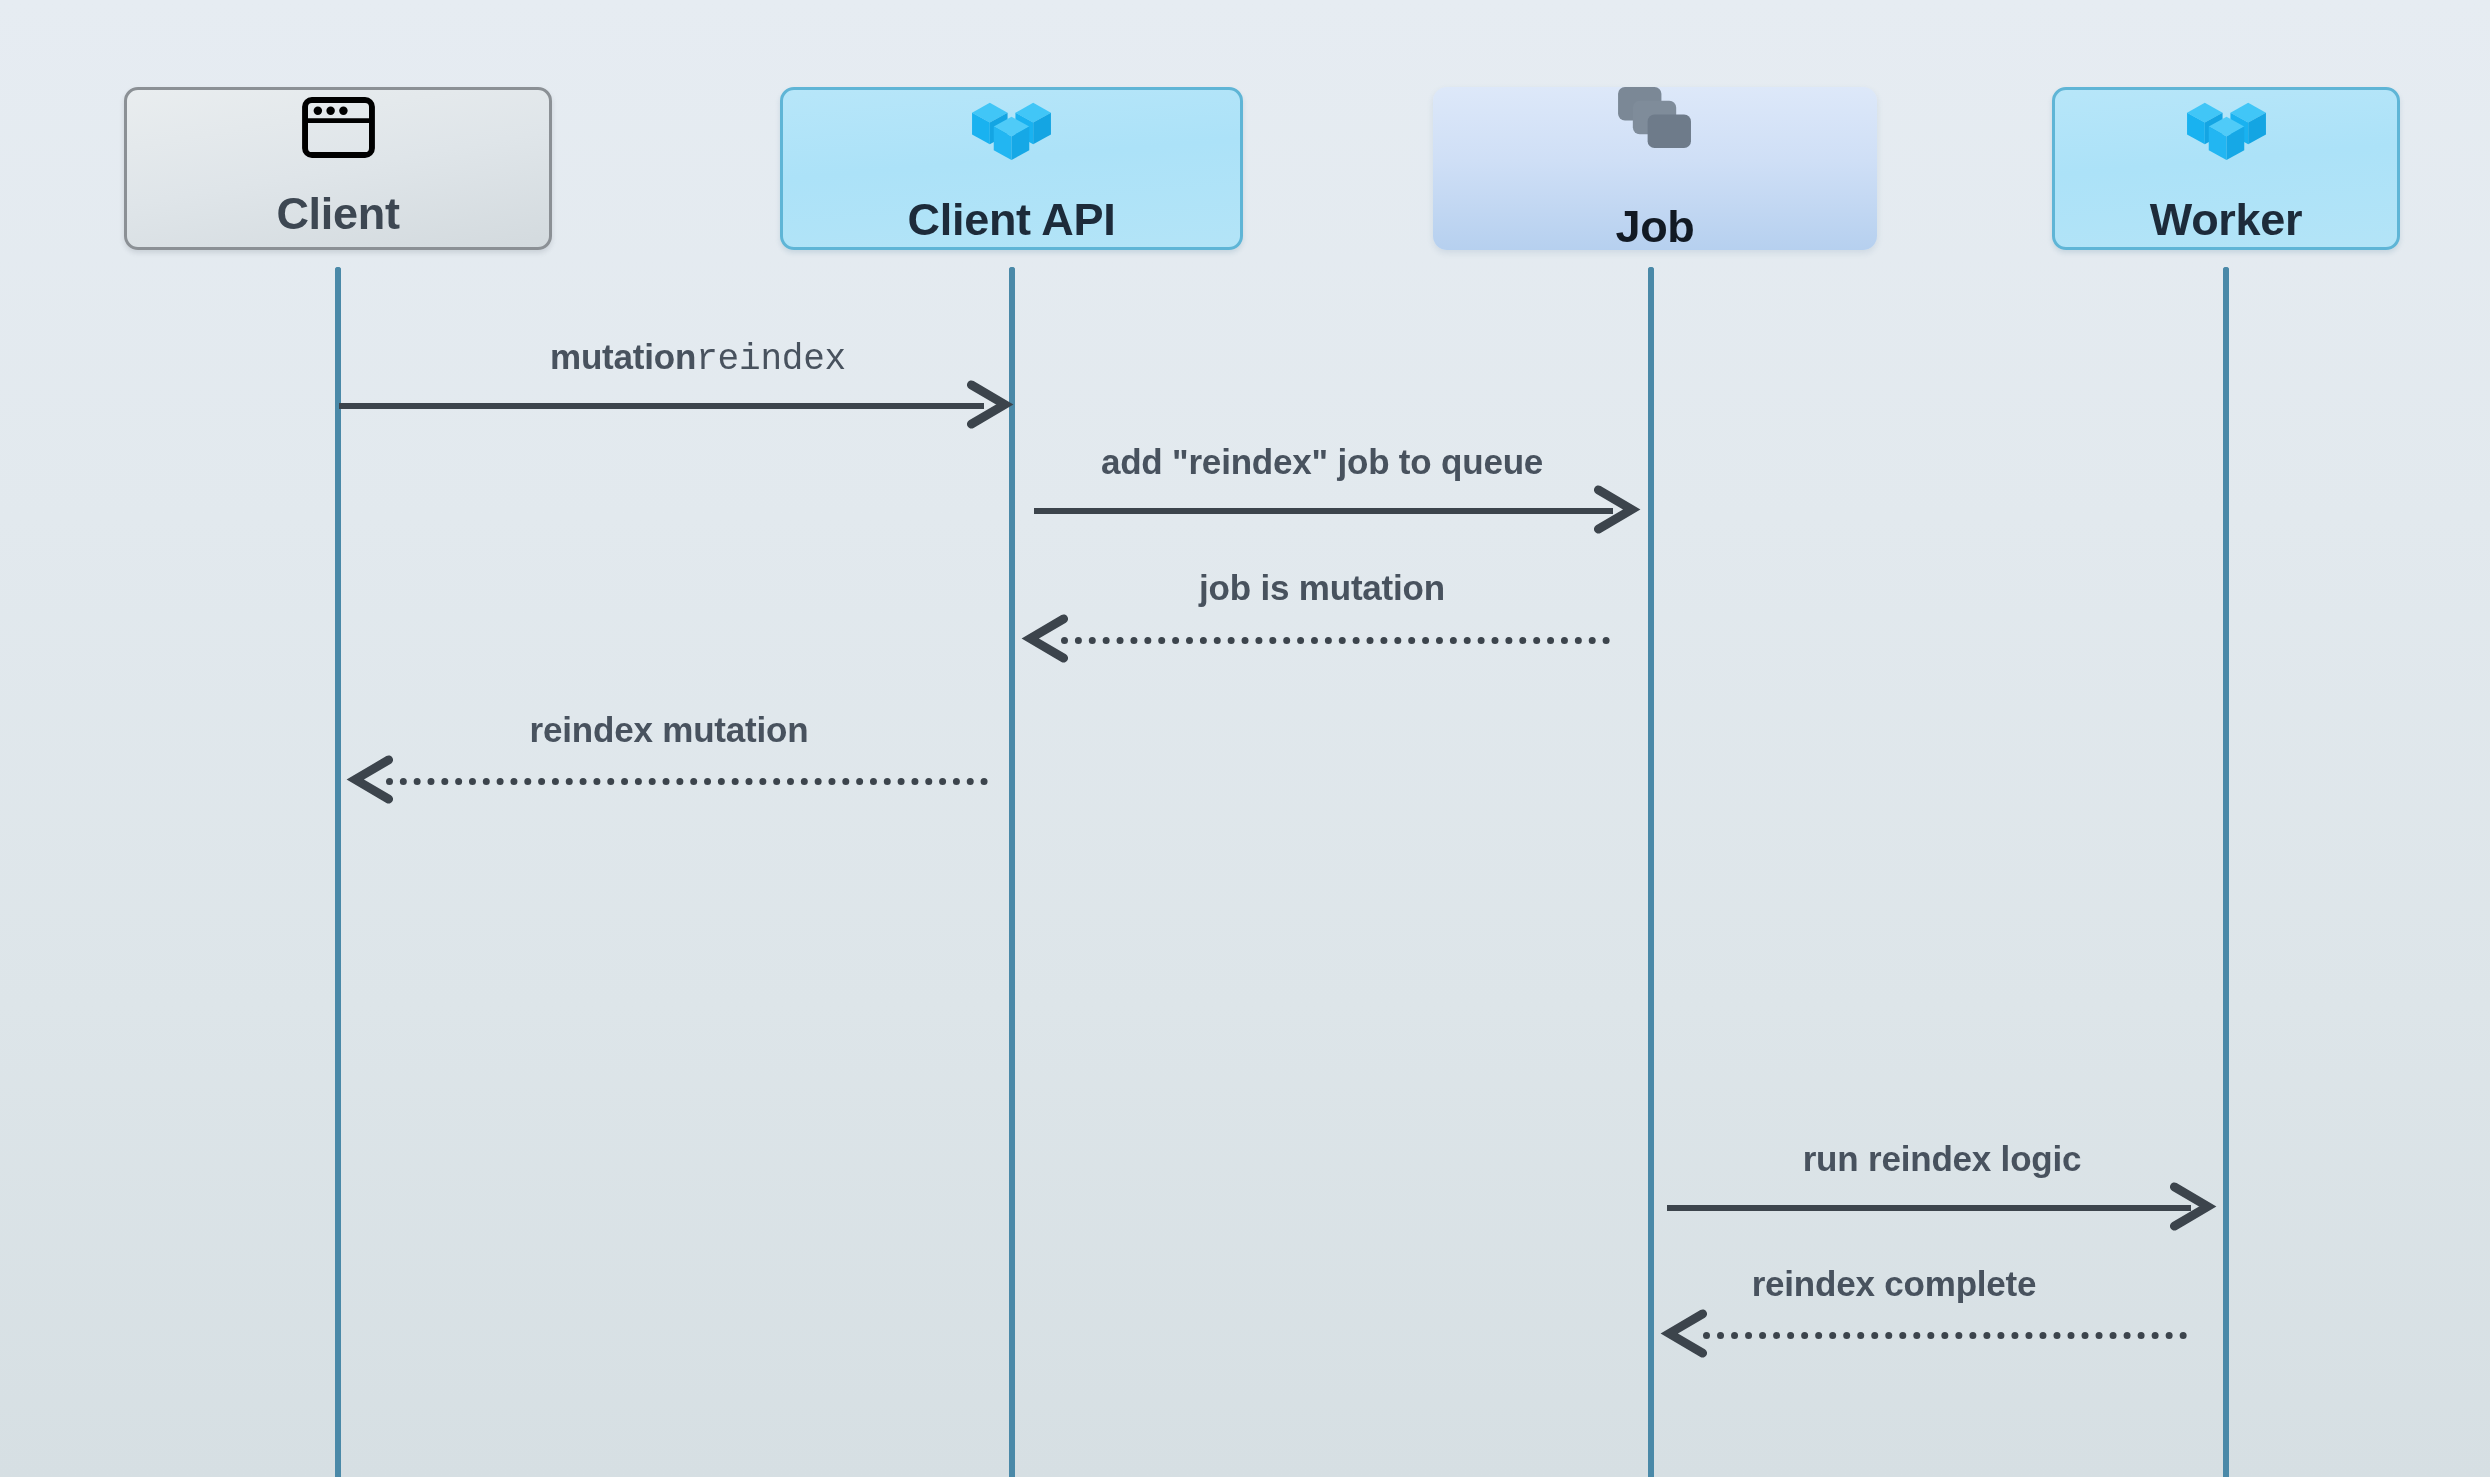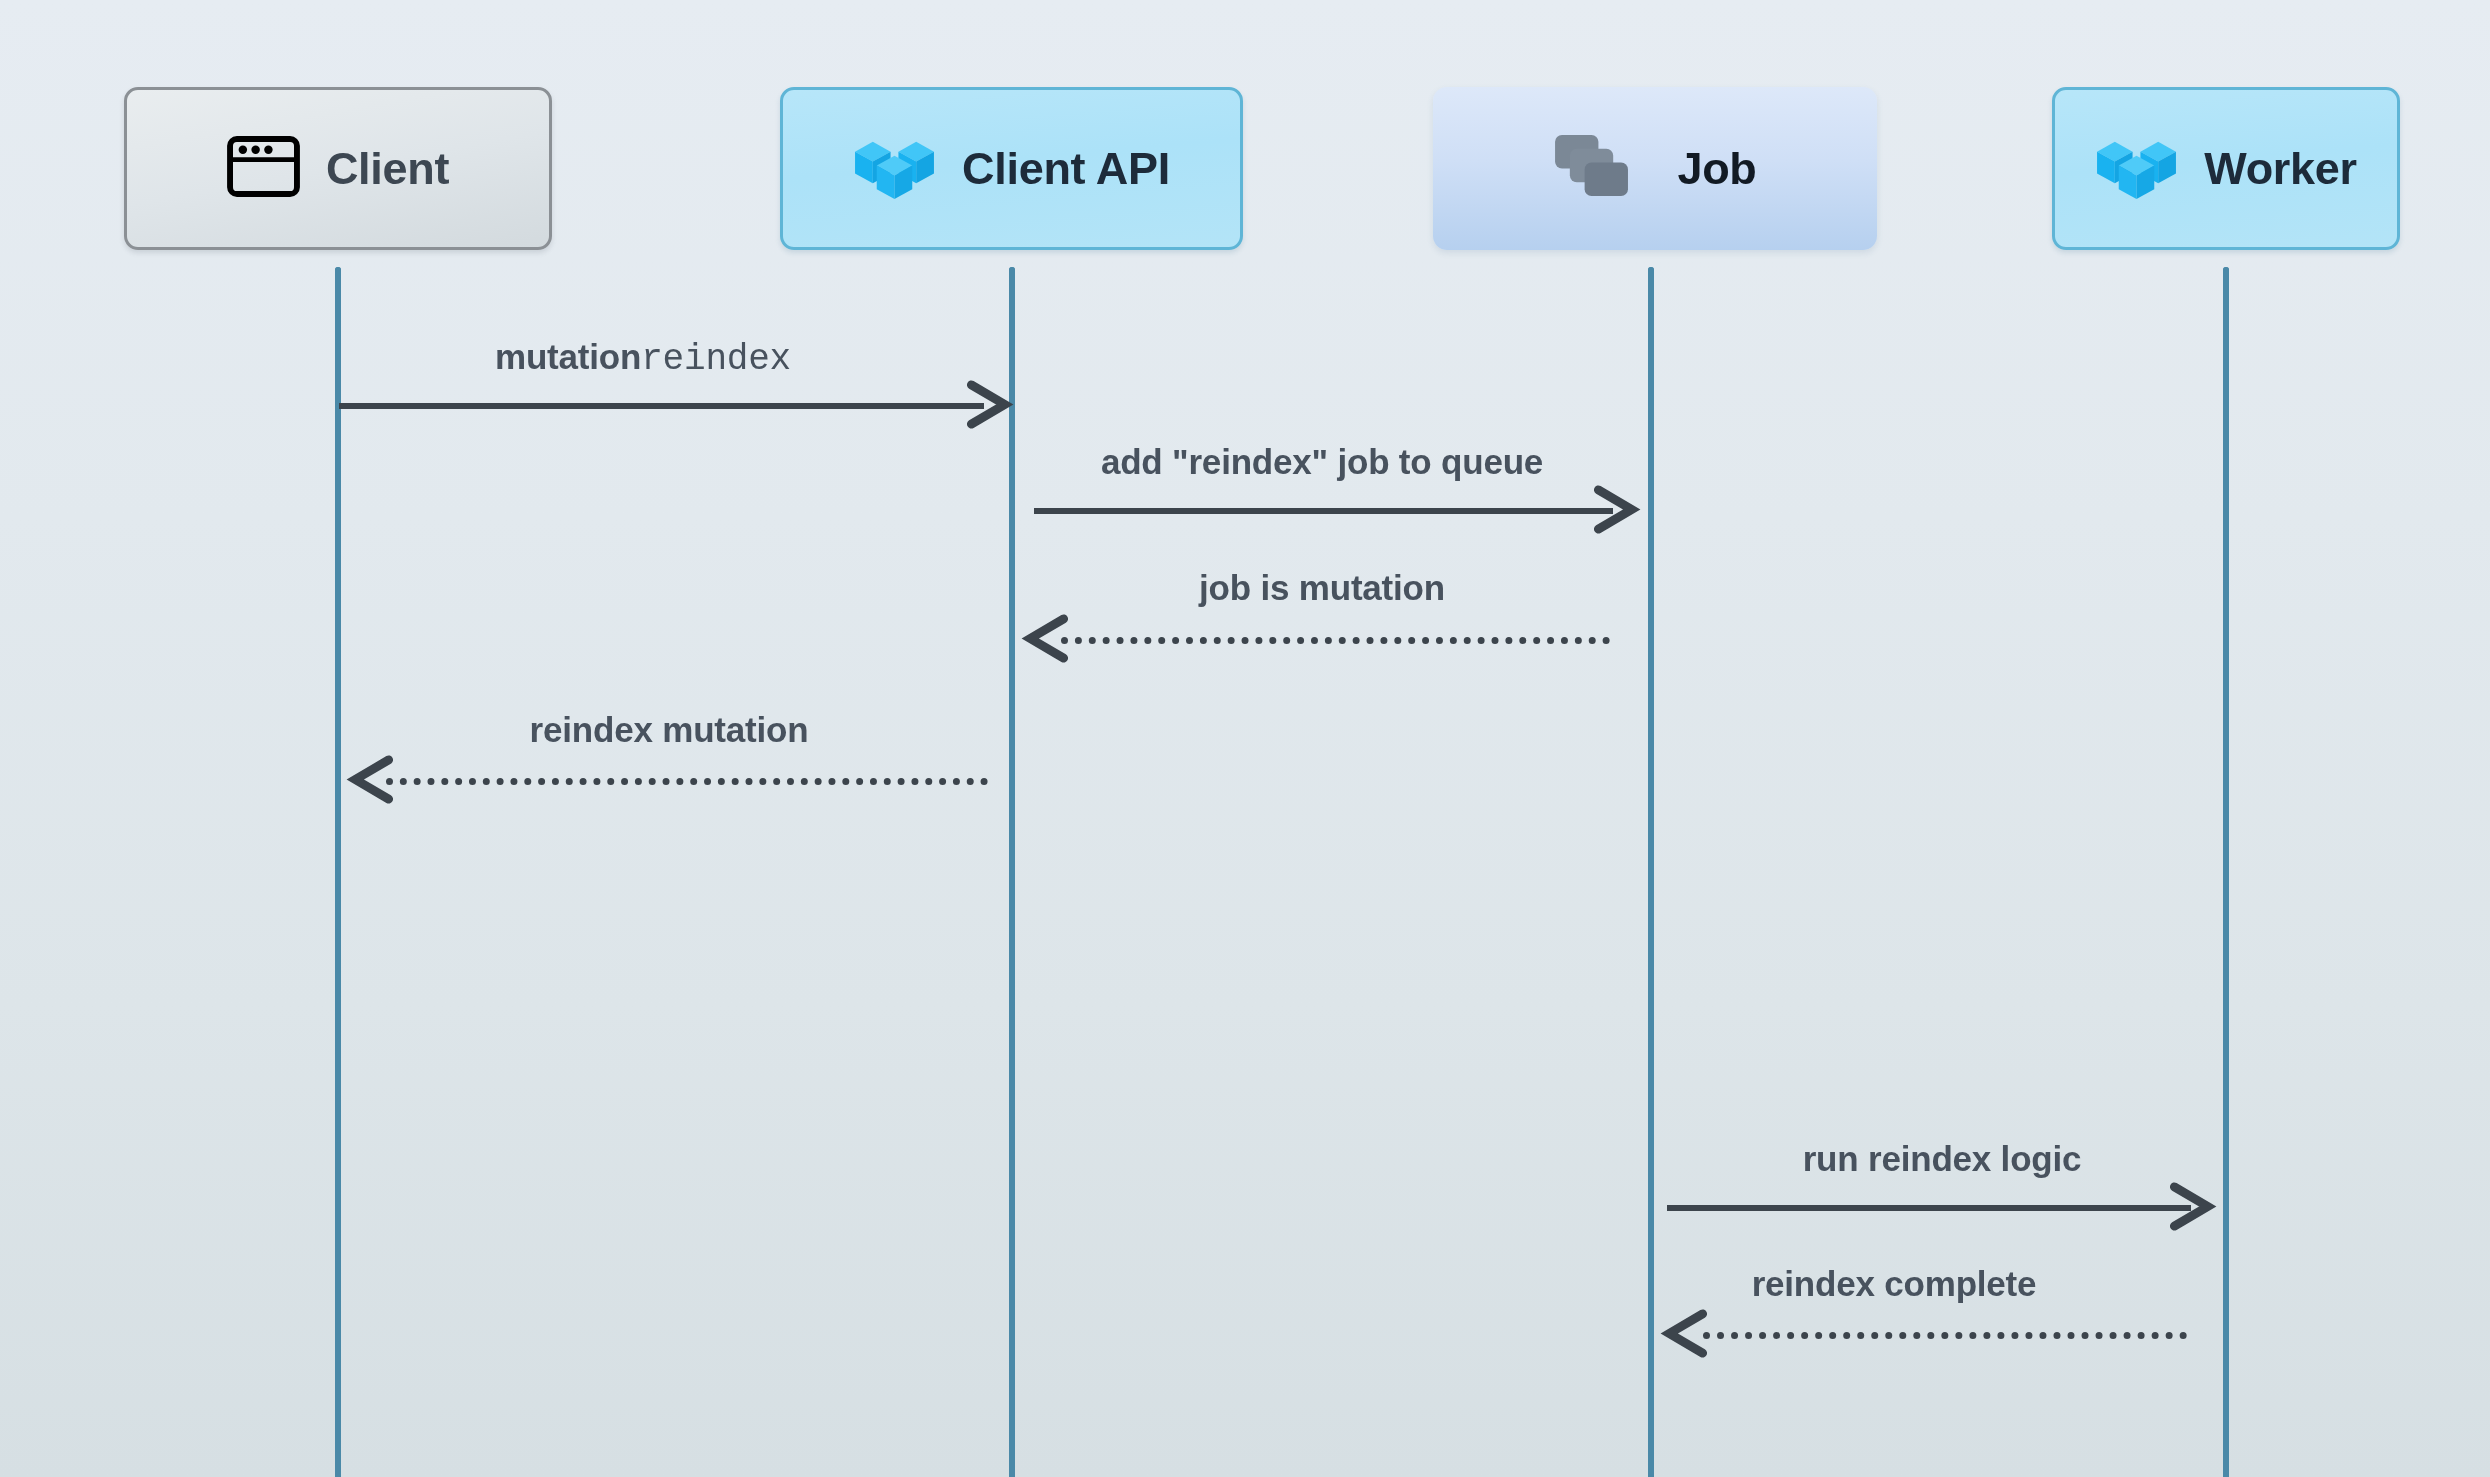--- a/index.html
+++ b/index.html
@@ -20,20 +20,21 @@
   .participant {
     position: absolute;
     box-sizing: border-box;
     display: flex;
     align-items: center;
     justify-content: center;
     gap: 26px;
     border-radius: 14px;
     top: 87px;
     height: 163px;
+    flex-direction: column;
   }
   .participant .p-label {
     font-size: 45px;
     font-weight: bold;
     letter-spacing: -0.3px;
     white-space: nowrap;
   }
   .p-client {
     left: 124px;
     width: 428px;
@@ -189,21 +190,21 @@
     </span>
     <span class="p-label">Worker</span>
   </div>
 
   <div class="lifeline" style="left:335px;"></div>
   <div class="lifeline" style="left:1009px;"></div>
   <div class="lifeline" style="left:1648px;"></div>
   <div class="lifeline" style="left:2223px;"></div>
 
   <div class="msg">
-    <div class="msg-label" style="left:643px; top:337px;">
+    <div class="msg-label" style="left:698px; top:337px;">
       <span>mutation</span><span class="code">reindex</span>
     </div>
     <div class="msg-line" style="left:339px; top:403px; width:645px;"></div>
     <span class="arrowhead" style="left:965px; top:379px;">
       <svg width="50" height="51" viewBox="0 0 50 52">
         <polyline points="6,6 40,26 6,46" fill="none" stroke="#3c444c" stroke-width="9" stroke-linecap="round" stroke-linejoin="miter"></polyline>
       </svg>
     </span>
   </div>
 

